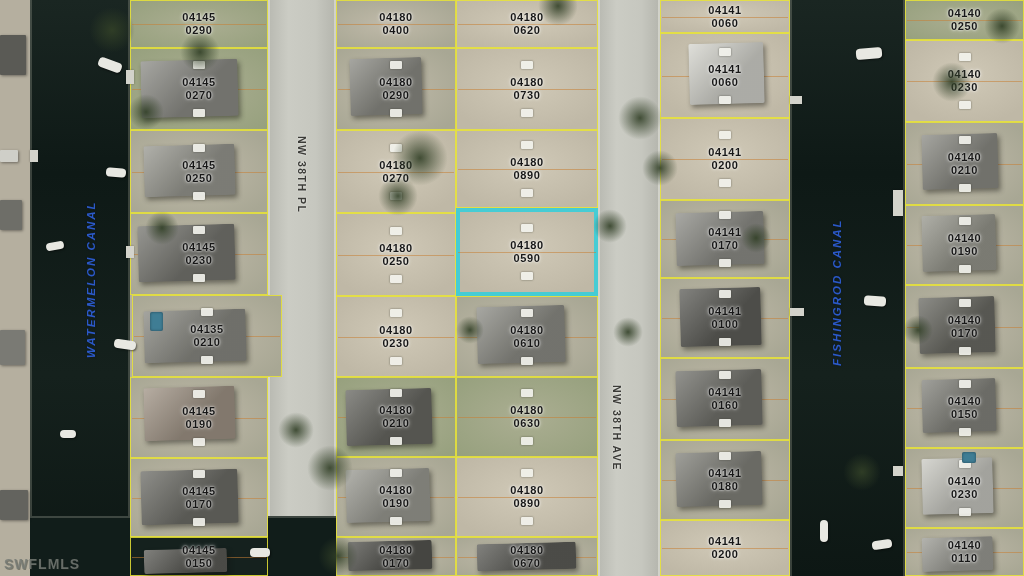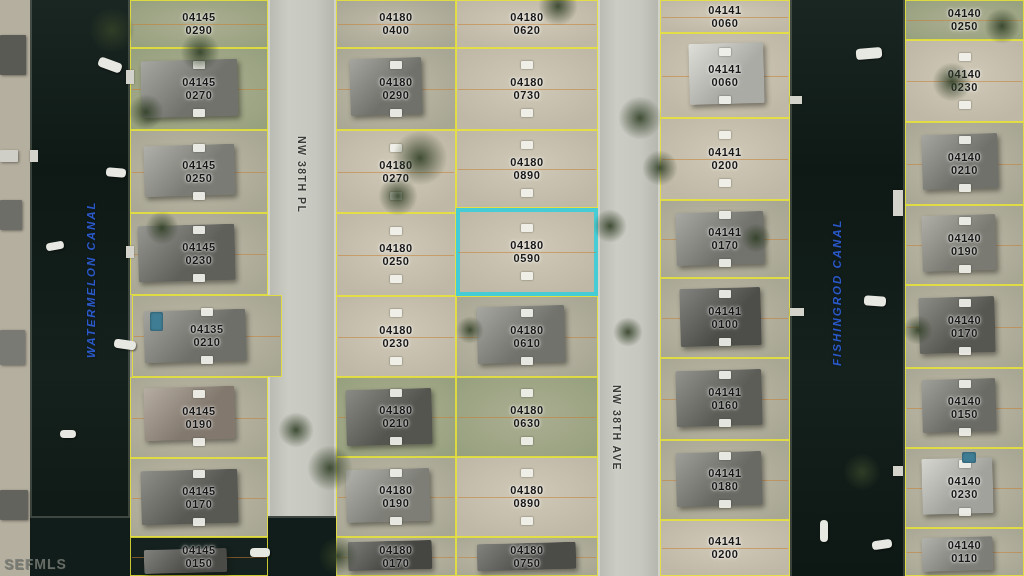--- a/index.html
+++ b/index.html
@@ -54,21 +54,21 @@
   .wm-corner{position:absolute;left:4px;top:556px;z-index:6;
     font:bold 14px/16px "Liberation Sans",sans-serif;letter-spacing:1px;
     color:rgba(118,122,116,.85);text-shadow:1px 1px 0 rgba(35,40,35,.4);}
 </style>
 </head>
 <body>
 
 <div class="stage" id="map-stage">
   <div class="layer land-base"></div>
   <div class="waterpatch" style="left:30px;top:516px;width:312px;height:60px;"></div>
-  <div class="wm-corner">SEFMLS</div>
+  <div class="wm-corner">SWFLMLS</div>
 <div class="canal" style="left:30px;width:100px"></div>
     <div class="canal-label" style="left:84px;top:188px;height:182px;color:#2b59c8">WATERMELON CANAL</div>
     <div class="canal" style="left:790px;width:115px"></div>
     <div class="canal-label" style="left:830px;top:226px;height:140px;color:#2b59c8">FISHINGROD CANAL</div>
     <div class="street" style="left:268px;width:68px"></div>
     <div class="street-label" style="left:295px;top:136px;height:72px">NW 38TH PL</div>
     <div class="street" style="left:598px;width:62px"></div>
     <div class="street-label" style="left:610px;top:384px;height:88px">NW 38TH AVE</div>
     <div class="parcel t-grass" style="left:130px;top:0px;width:138px;height:48px">
       <div class="plabel">
@@ -253,21 +253,21 @@
       <div class="chip chip-bot"></div>
       <div class="plabel">
         <span>04180</span>
         <span>0890</span>
       </div>
     </div>
     <div class="parcel t-mixed" style="left:456px;top:537px;width:142px;height:39px">
       <div class="house" style="left:15%;top:15%;width:70%;height:70%;background-color:#5e5e59"></div>
       <div class="plabel">
         <span>04180</span>
-        <span>0750</span>
+        <span>0670</span>
       </div>
     </div>
     <div class="parcel t-sand" style="left:660px;top:0px;width:130px;height:33px">
       <div class="plabel">
         <span>04141</span>
         <span>0060</span>
       </div>
     </div>
     <div class="parcel t-sand" style="left:660px;top:33px;width:130px;height:85px">
       <div class="house" style="left:22%;top:12%;width:58%;height:72%;background-color:#d6d6cf"></div>

